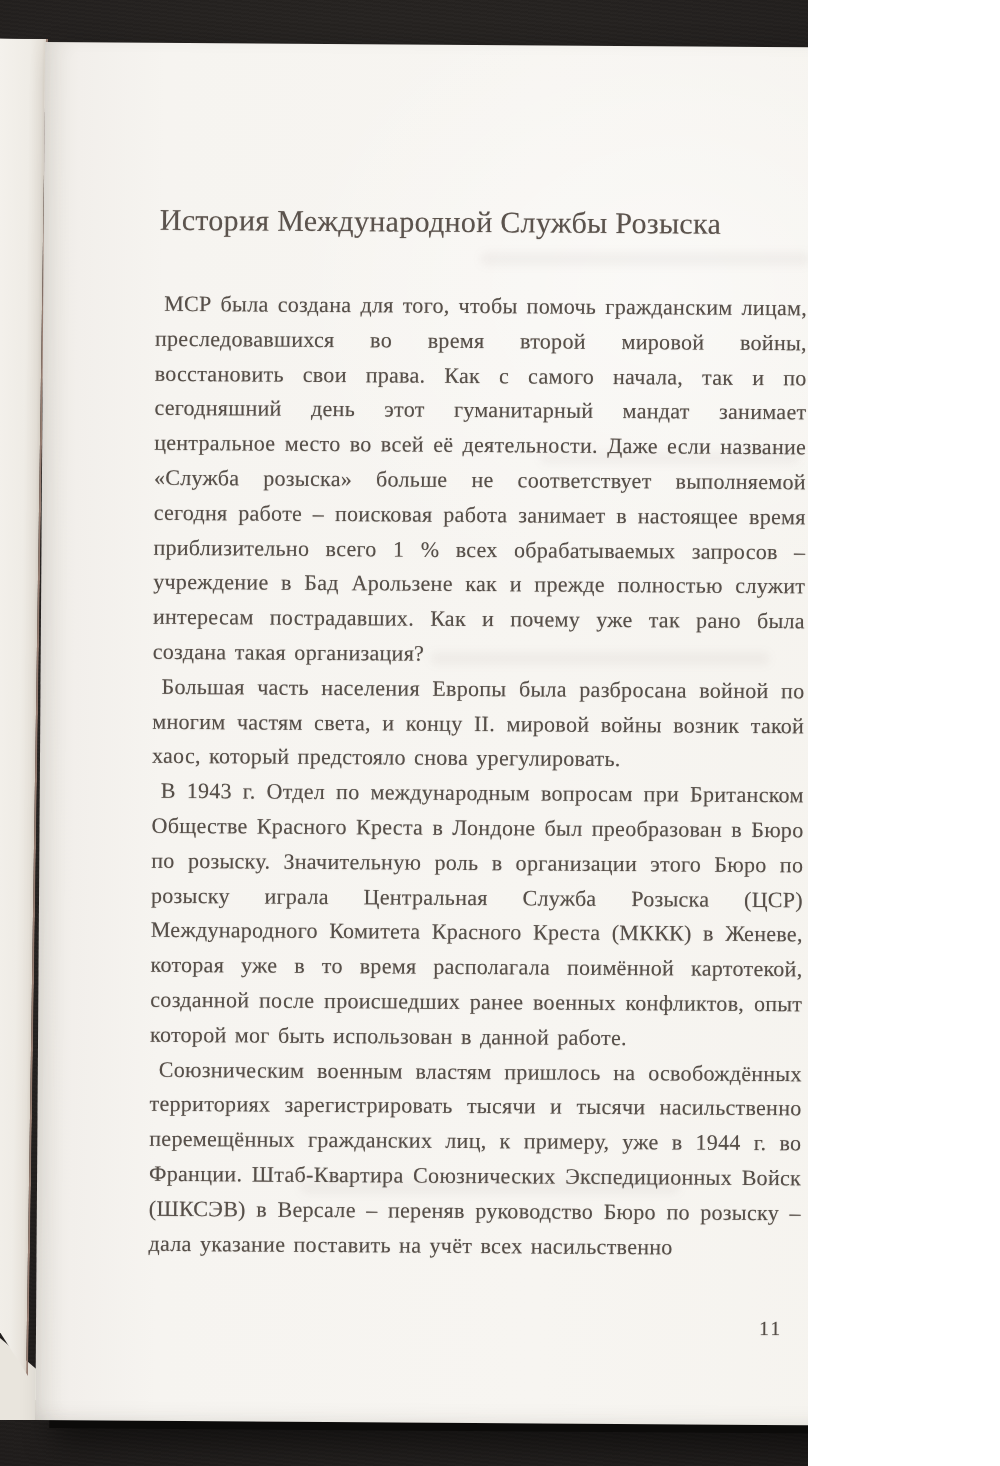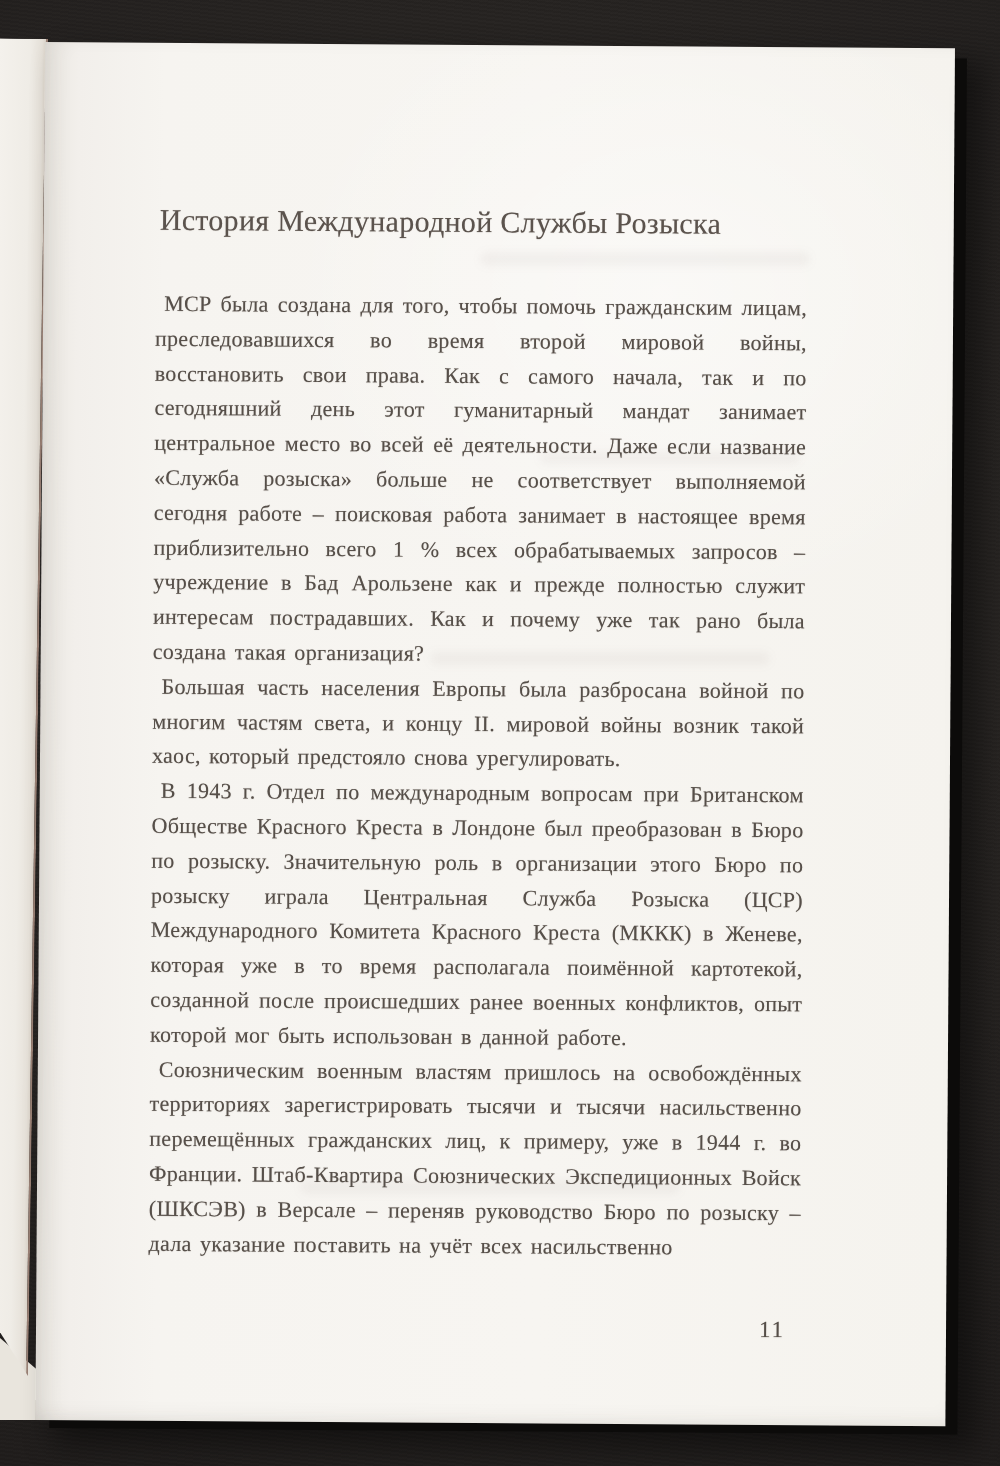--- a/index.html
+++ b/index.html
@@ -6,21 +6,21 @@
     margin: 0;
     padding: 0;
     width: 1000px;
     height: 1466px;
     overflow: hidden;
     font-family: "Liberation Serif", "DejaVu Serif", serif;
   }
 
   .scene {
     position: relative;
-    width: 1000px;
+    width: 808px;
     height: 1466px;
     overflow: hidden;
     background:
       repeating-linear-gradient(7deg, rgba(255,255,255,0.013) 0 2px, rgba(0,0,0,0.015) 2px 4px),
       radial-gradient(130% 90% at 48% 42%, #2e2b29 0%, #262321 45%, #1e1b1a 78%, #161413 100%);
   }
 
   
   .corner-wedge {
     position: absolute;
@@ -88,21 +88,21 @@
     text-align-last: left;
   }
   .body-text p {
     margin: 0;
     text-indent: 9px;
   }
 
   .page-number {
     position: absolute;
     left: 723px; top: 1270px;
-    font-size: 23px;
+    font-size: 20px;
     letter-spacing: 2px;
     color: #554e48;
     text-shadow: 0 0.2px 0.8px rgba(95,85,78,0.5);
   }
 
   
   .smudge {
     position: absolute;
     background: rgba(110, 98, 86, 0.055);
     filter: blur(4px);

